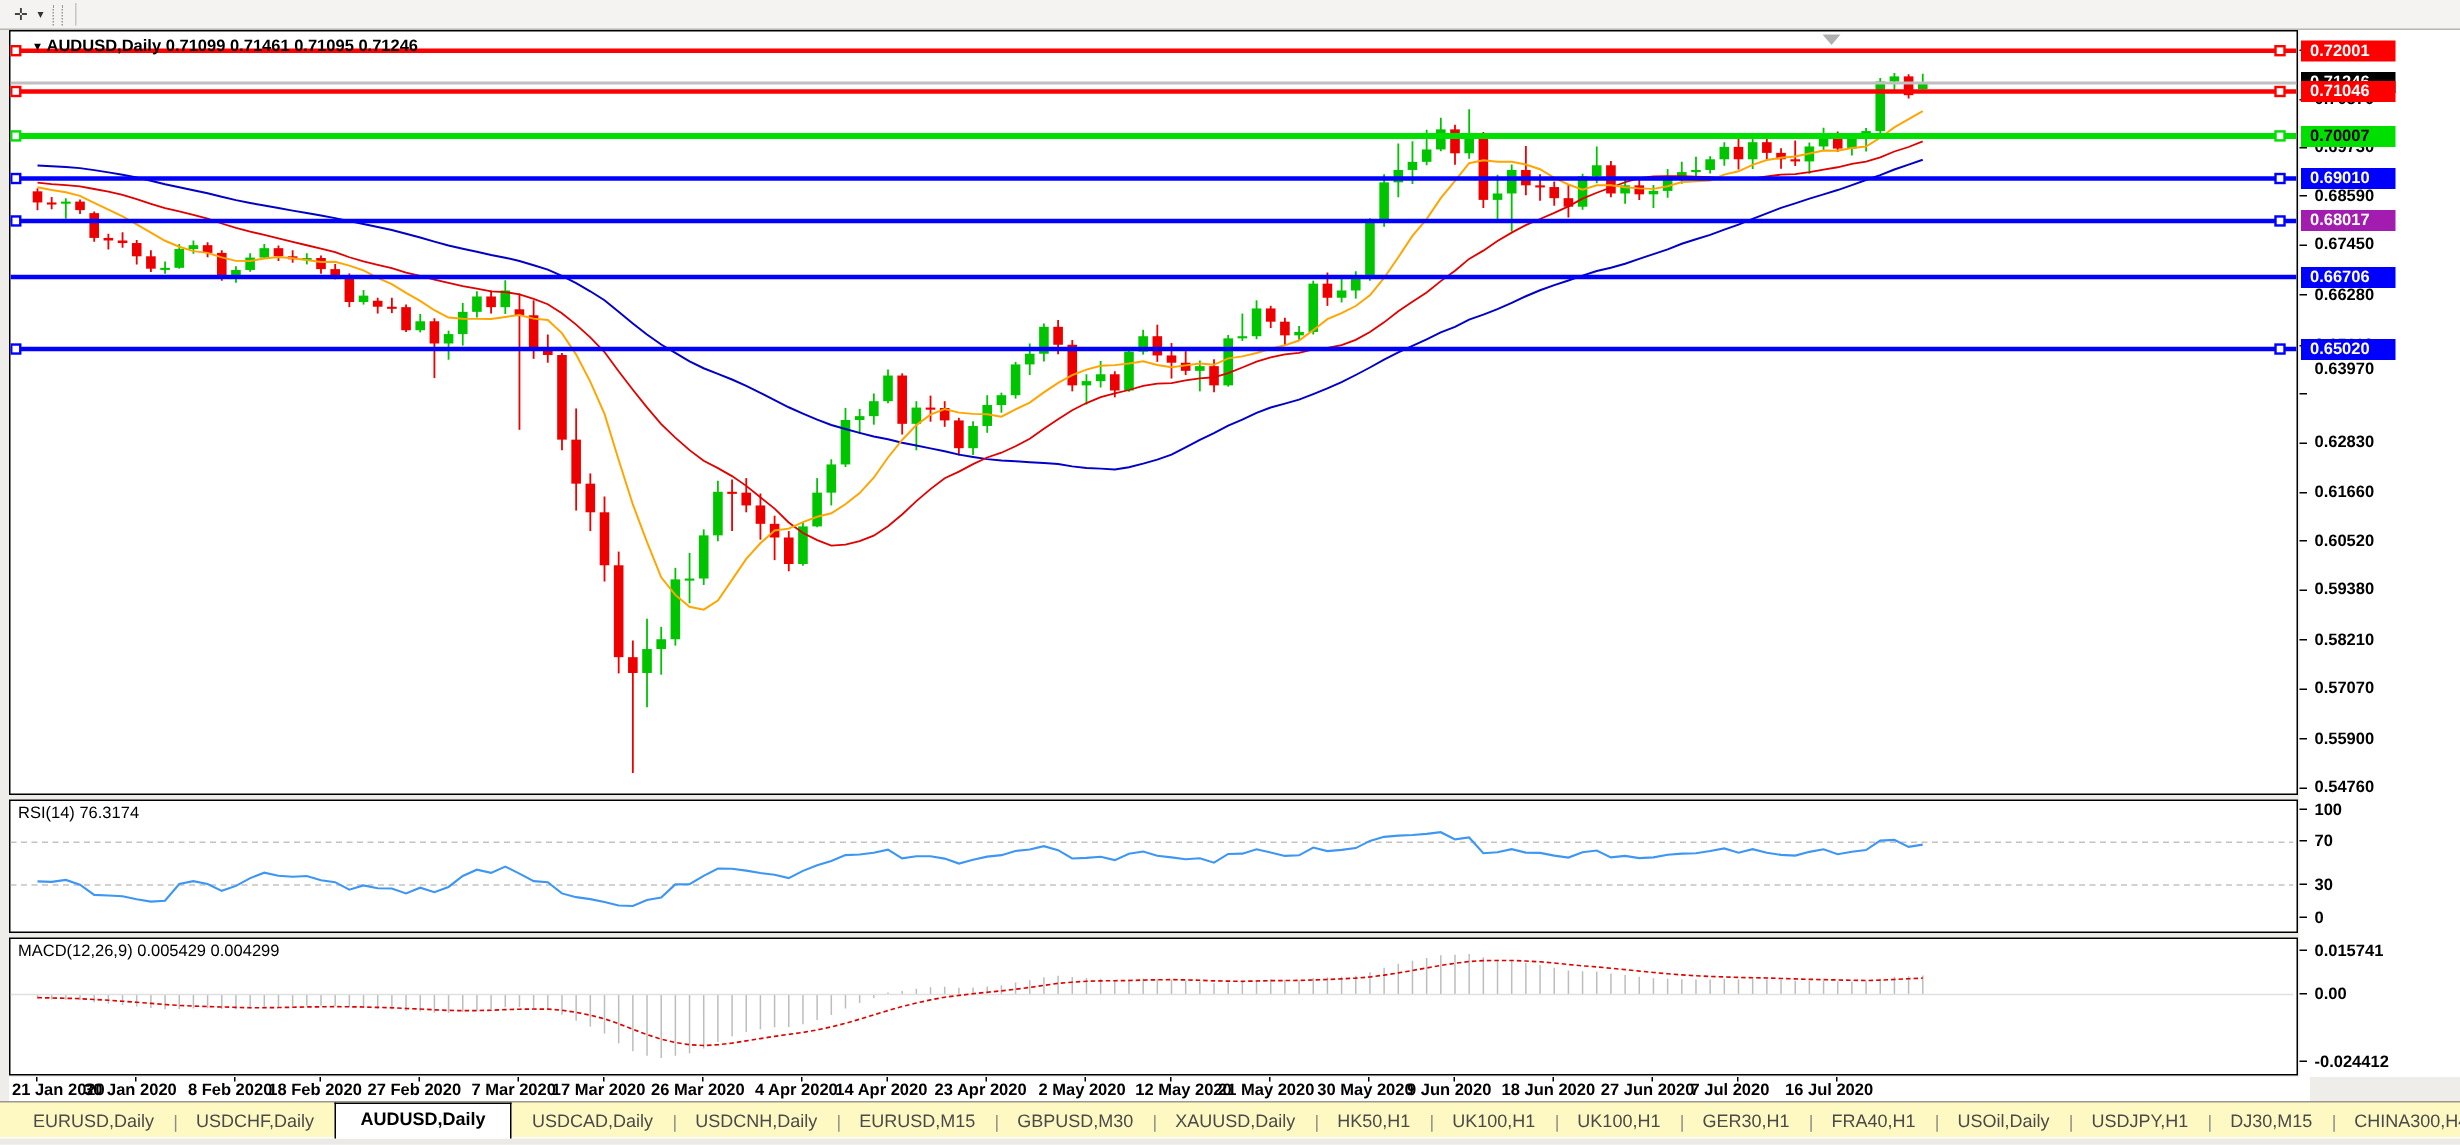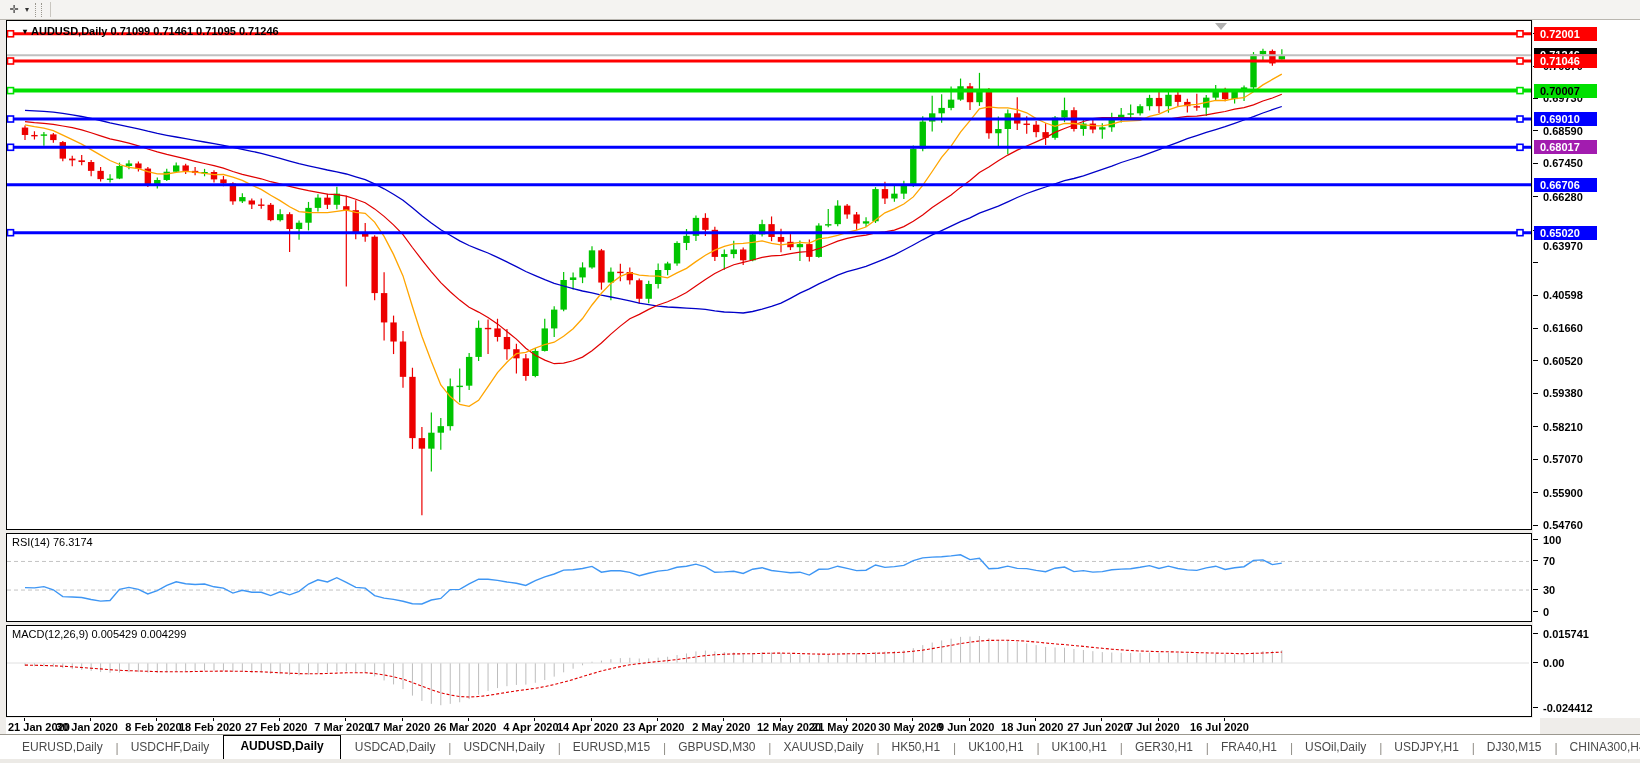--- a/index.html
+++ b/index.html
@@ -51,21 +51,21 @@
   
   #time-axis{
     position:absolute;left:6px;top:718px;width:1534px;height:16px;background:#fff;
     font-size:11px;font-weight:700;color:#000;
   }
   .t-label{position:absolute;top:3px;white-space:nowrap;}
   .t-tick{position:absolute;top:0;width:1px;height:3px;background:#000;}
   
   #tab-bar{
     position:absolute;left:0;top:734px;width:1640px;height:24px;
-    background:#ffffff;border-top:1px solid #9b988f;
+    background:#fef9c3;border-top:1px solid #9b988f;
     display:flex;align-items:flex-end;font-size:12px;color:#4a4a4a;
   }
   .tab{
     padding:3px 14px 4px 14px;height:15px;line-height:15px;position:relative;cursor:default;white-space:nowrap;
   }
   .tab .sep{position:absolute;right:-2px;top:4px;color:#8f8c85;}
   .tab.active{
     background:#fff;border:1px solid #000;border-bottom:none;font-weight:700;color:#000;
     padding:3px 16px 5px 16px;margin-bottom:0;z-index:2;
   }
@@ -581,21 +581,21 @@
     <div class="ax-label" style="top: 104.976px;">0.68590</div>
     <div class="ax-tick" style="top: 142.957px;"></div>
     <div class="ax-label" style="top: 137.457px;">0.67450</div>
     <div class="ax-tick" style="top: 176.291px;"></div>
     <div class="ax-label" style="top: 170.791px;">0.66280</div>
     <div class="ax-tick" style="top: 209.626px;"></div>
     <div class="ax-label" style="top: 204.126px;">0.65110</div>
     <div class="ax-tick" style="top: 242.106px;"></div>
     <div class="ax-label" style="top: 220px;">0.63970</div>
     <div class="ax-tick" style="top: 274.586px;"></div>
-    <div class="ax-label" style="top: 269.086px;">0.40598</div>
+    <div class="ax-label" style="top: 269.086px;">0.62830</div>
     <div class="ax-tick" style="top: 307.921px;"></div>
     <div class="ax-label" style="top: 302.421px;">0.61660</div>
     <div class="ax-tick" style="top: 340.401px;"></div>
     <div class="ax-label" style="top: 334.901px;">0.60520</div>
     <div class="ax-tick" style="top: 372.881px;"></div>
     <div class="ax-label" style="top: 367.381px;">0.59380</div>
     <div class="ax-tick" style="top: 406.216px;"></div>
     <div class="ax-label" style="top: 400.716px;">0.58210</div>
     <div class="ax-tick" style="top: 438.696px;"></div>
     <div class="ax-label" style="top: 433.196px;">0.57070</div>

